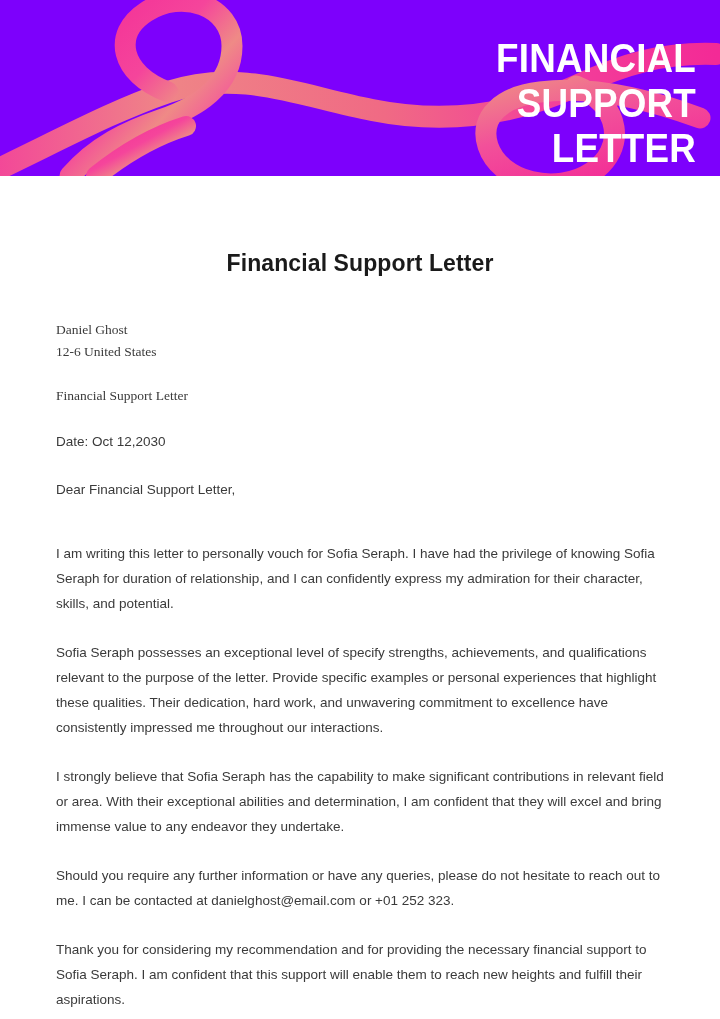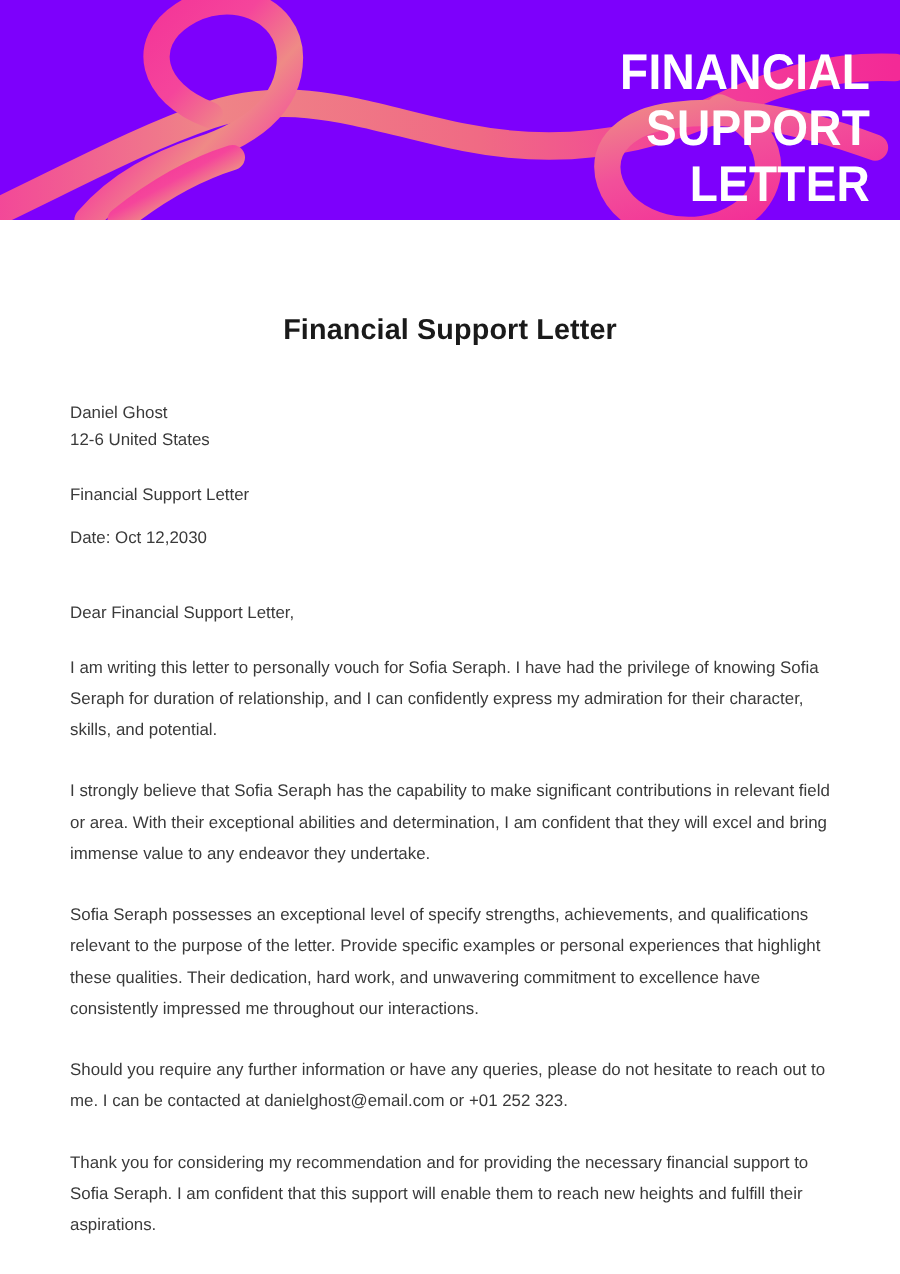--- a/index.html
+++ b/index.html
@@ -62,47 +62,48 @@
     padding-top: 74px;
     text-align: center;
     font-size: 23px;
     font-weight: 700;
     color: #1a1a1a;
     letter-spacing: 0.1px;
   }
 
   .block {
     margin-top: 42px;
+    font-family: Liberation Serif, serif;
   }
   .line {
     font-size: 13.5px;
     line-height: 22px;
     color: #3a3a3a;
     margin: 0;
   }
   .addr-group {
     margin-bottom: 22px;
   }
   .addr-group:last-child { margin-bottom: 0; }
 
   .meta {
-    margin-top: 12px;
+    margin-top: 24px;
   }
   .salutation {
-    margin-top: 38px;
+    margin-top: 26px;
   }
 
   p.para {
     font-size: 13.5px;
     line-height: 25px;
     color: #3a3a3a;
     margin: 24px 0 0 0;
     text-align: left;
   }
-  p.para.first { margin-top: 20px; }
+  p.para.first { margin-top: 40px; }
 </style>
 </head>
 <body>
 
 <div class="banner">
 
   <svg class="banner-art" viewBox="0 0 720 176" preserveAspectRatio="none" xmlns="http://www.w3.org/2000/svg">
     <defs>
       <linearGradient id="gradA" x1="0" y1="0" x2="1" y2="1">
         <stop offset="0%" stop-color="#f32a96"></stop>
@@ -158,18 +159,18 @@
       <p class="line">Financial Support Letter</p>
     </div>
 
   </div>
 
   <p class="line meta">Date: Oct 12,2030</p>
 
   <p class="line salutation">Dear Financial Support Letter,</p>
 
   <p class="para first">I am writing this letter to personally vouch for Sofia Seraph. I have had the privilege of knowing Sofia Seraph for duration of relationship, and I can confidently express my admiration for their character, skills, and potential.</p>
+  <p class="para">Sofia Seraph possesses an exceptional level of specify strengths, achievements, and qualifications relevant to the purpose of the letter. Provide specific examples or personal experiences that highlight these qualities. Their dedication, hard work, and unwavering commitment to excellence have consistently impressed me throughout our interactions.</p>
   <p class="para">I strongly believe that Sofia Seraph has the capability to make significant contributions in relevant field or area. With their exceptional abilities and determination, I am confident that they will excel and bring immense value to any endeavor they undertake.</p>
-  <p class="para">Sofia Seraph possesses an exceptional level of specify strengths, achievements, and qualifications relevant to the purpose of the letter. Provide specific examples or personal experiences that highlight these qualities. Their dedication, hard work, and unwavering commitment to excellence have consistently impressed me throughout our interactions.</p>
   <p class="para">Should you require any further information or have any queries, please do not hesitate to reach out to me. I can be contacted at danielghost@email.com or +01 252 323.</p>
   <p class="para">Thank you for considering my recommendation and for providing the necessary financial support to Sofia Seraph. I am confident that this support will enable them to reach new heights and fulfill their aspirations.</p>
 
 </div>
 
 </body></html>

